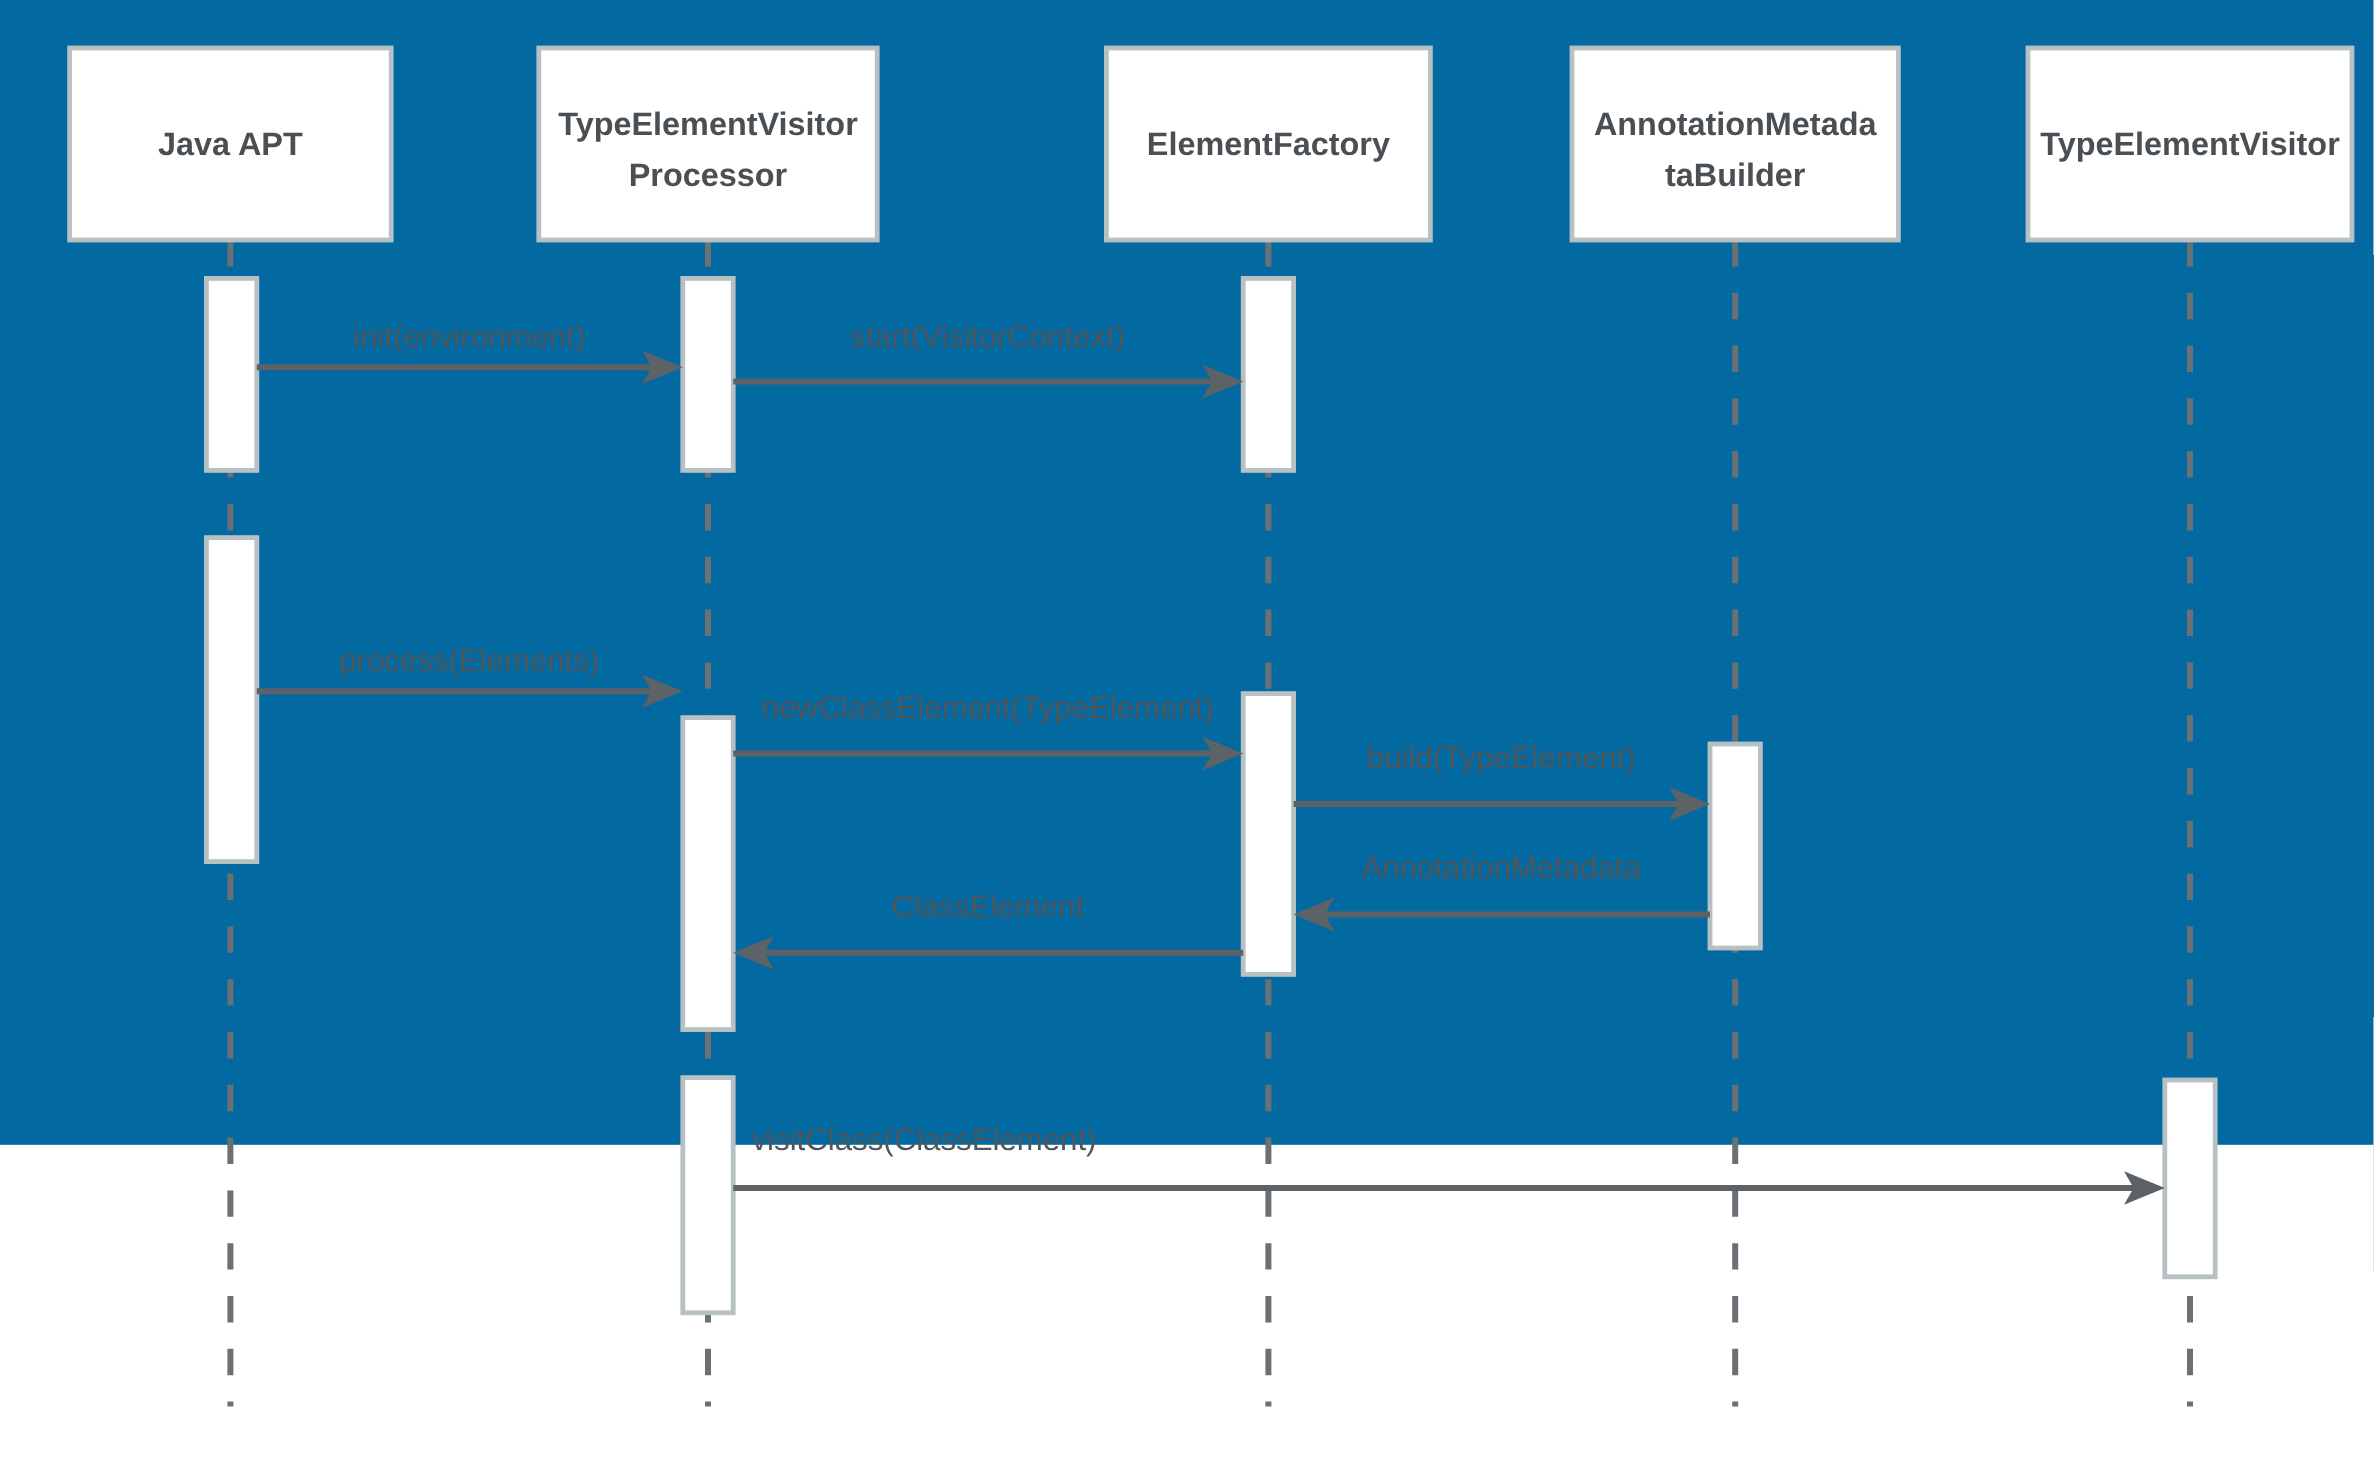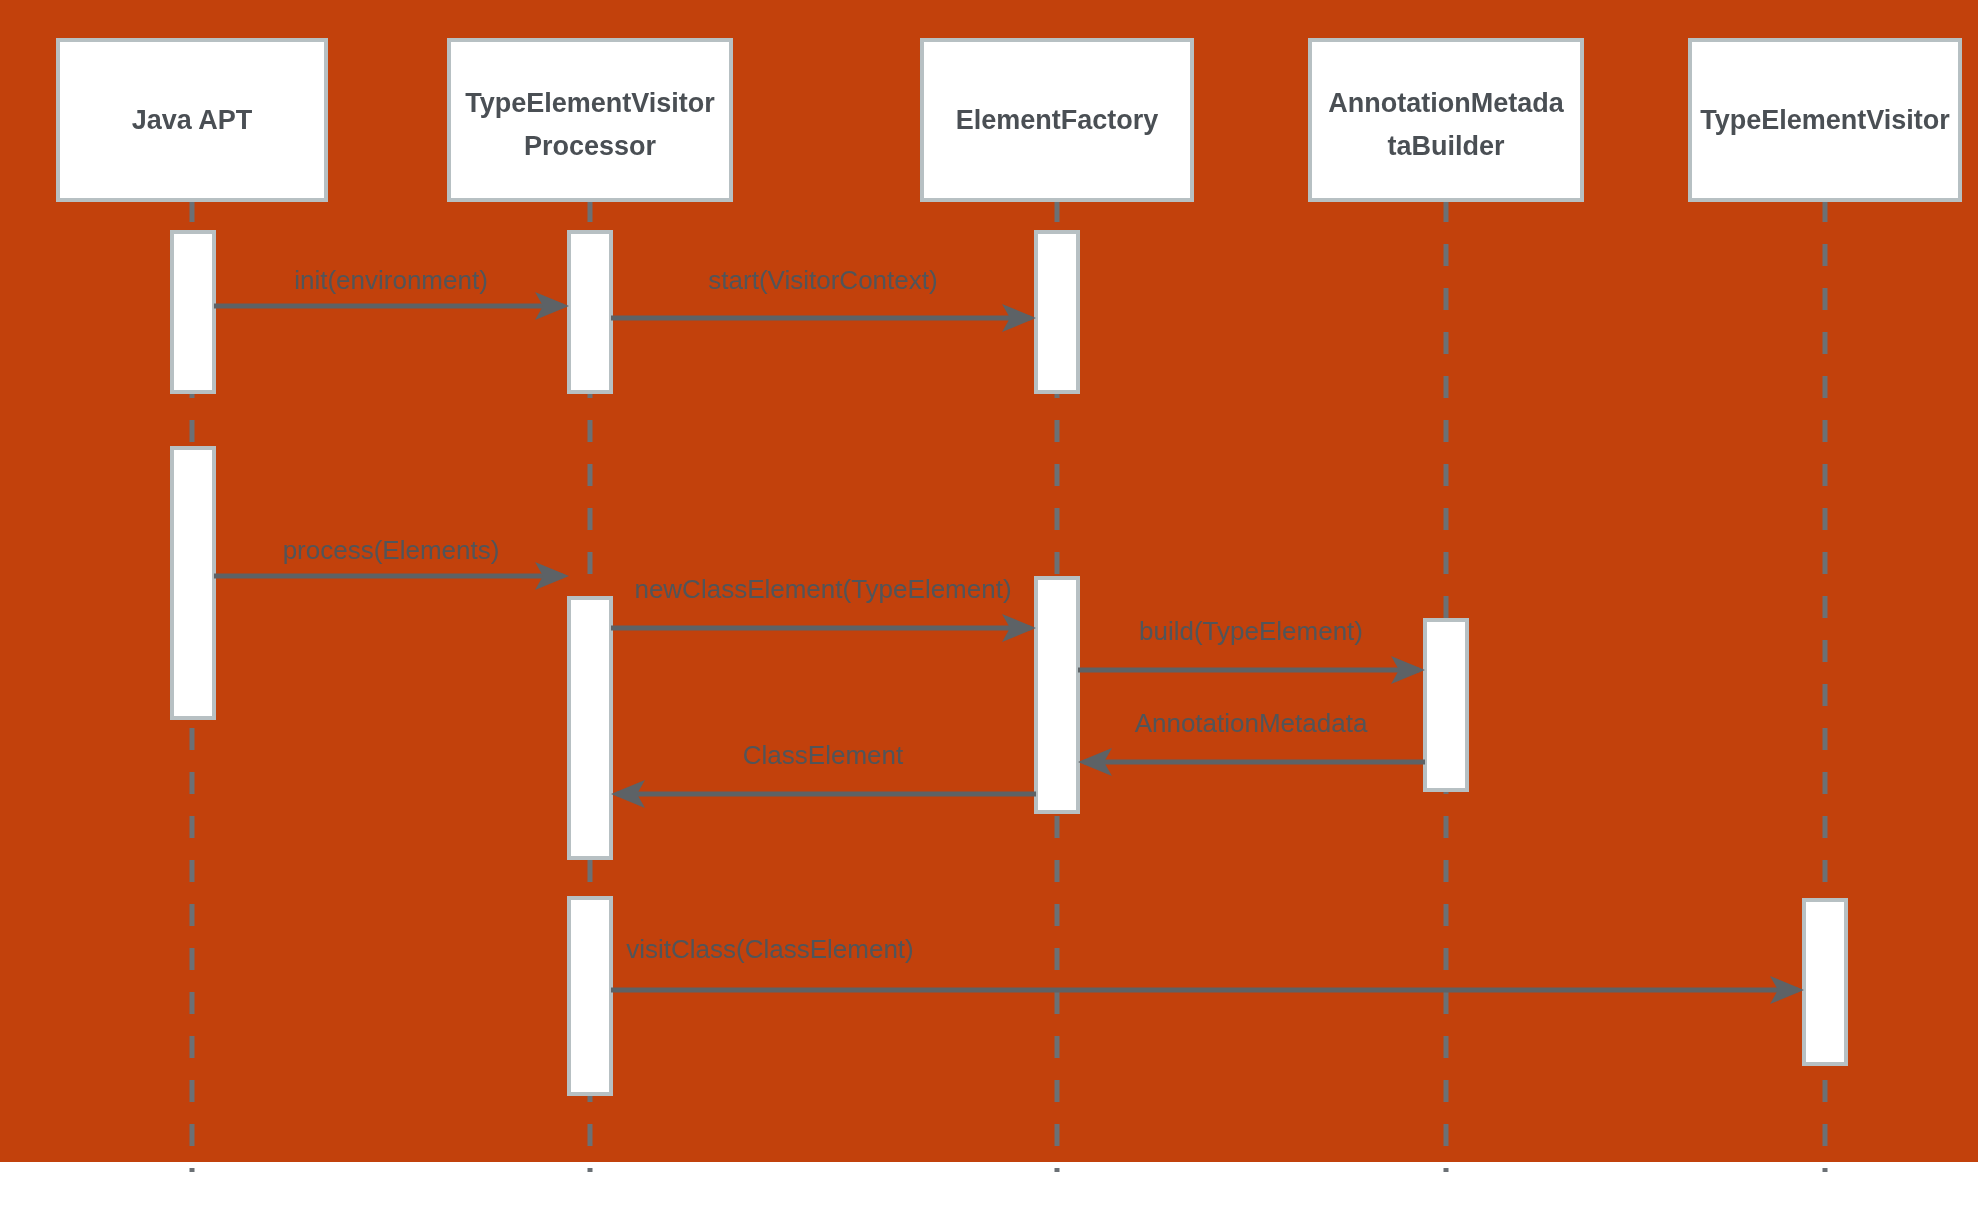--- a/index.html
+++ b/index.html
@@ -9,22 +9,22 @@
   }
   body {
     font-family: "Liberation Sans", sans-serif;
     width: 1978px;
     height: 1222px;
     overflow: hidden;
   }
   #diagram-root {
     position: relative;
     width: 1978px;
-    height: 1162px;
-    background: #c2410c;
+    height: 954px;
+    background: #0369a1;
   }
   #seq-svg {
     position: absolute;
     left: 0;
     top: 0;
     width: 1978px;
     height: 1222px;
   }
   .participant-box-rect {
     fill: #ffffff;

